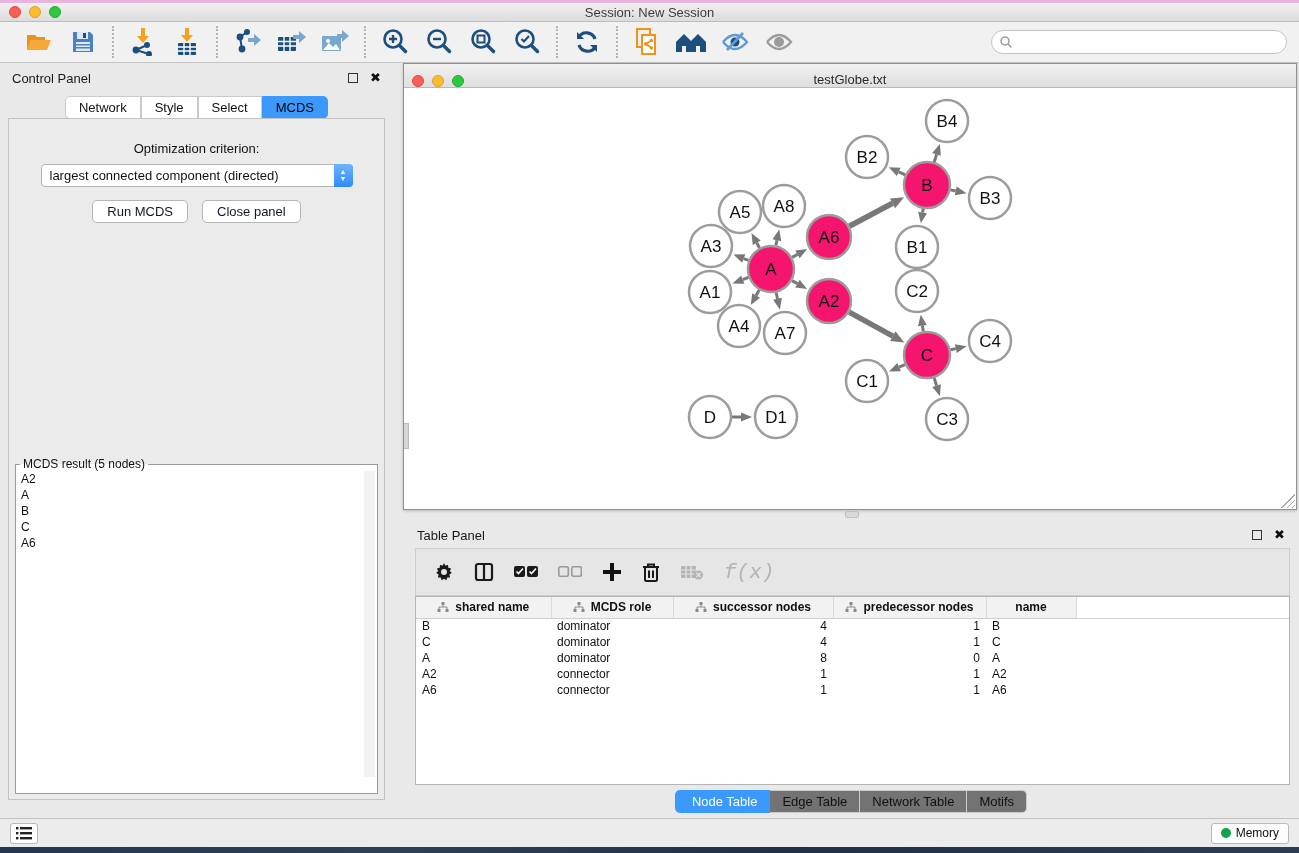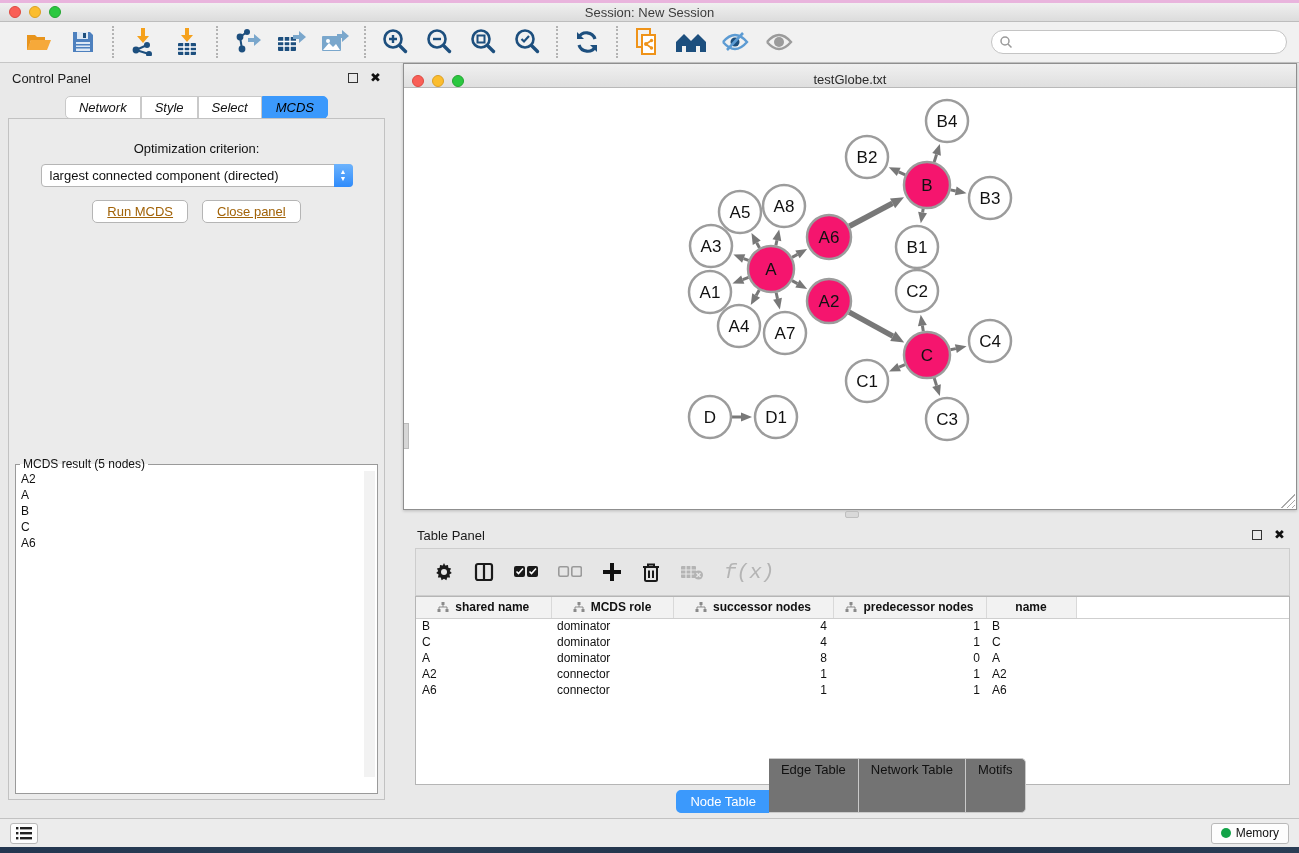--- a/index.html
+++ b/index.html
@@ -31,39 +31,39 @@
     border-radius:12px; display:flex; align-items:center; padding-left:7px; }
   .searchbox input { border:none; outline:none; flex:1; font-size:12px; background:transparent; }
 
   
   .control-panel { position:absolute; left:0; top:63px; width:393px; height:755px; background:#e9e9e9; }
   .panel-head { height:30px; display:flex; align-items:center; padding:0 12px; }
   .panel-head .ph-title { font-size:13px; color:#1a1a1a; }
   .panel-head .ph-icons { margin-left:auto; display:flex; gap:12px; align-items:center; }
   .float-box { width:10px; height:10px; border:1.5px solid #333; }
   .close-x { font-size:13px; font-weight:bold; color:#111; line-height:10px; }
-  .cp-tabs { display:flex; justify-content:center; gap:0; margin-top:3px;font-style:italic; }
+  .cp-tabs { display:flex; justify-content:center; gap:0; margin-top:3px; }
   .cp-tab { background:#fff; border:1px solid #c9c9c9; padding:3px 13px; font-size:13px;
     color:#111; cursor:pointer; }
   .cp-tab:first-child { border-radius:5px 0 0 5px; }
   .cp-tab:last-child { border-radius:0 5px 5px 0; }
   .cp-tab.sel { background:#3b99fc; border-color:#3b99fc; color:#000000; }
   .cp-body { position:absolute; left:8px; right:8px; top:55px; bottom:18px;
     background:#ebebeb; border:1px solid #c2c2c2; }
   .opt-label { text-align:center; font-size:13px; margin-top:22px; color:#111; }
   .dropdown { margin:8px auto 0; width:312px; height:23px; background:#fff;
     border:1px solid #b5b5b5; border-radius:4px; display:flex; align-items:center; cursor:pointer; }
   .dropdown .dval { flex:1; font-size:13px; padding-left:8px; color:#111; white-space:nowrap; }
   .dd-step { width:19px; height:23px; margin:-1px -1px -1px 0; border-radius:0 4px 4px 0;
     background:linear-gradient(#6cb3fd,#2f8bfb); display:flex; flex-direction:column;
     align-items:center; justify-content:center; gap:1px; }
   .dd-step span { color:#fff; font-size:7px; line-height:6px; }
   .btn-row { display:flex; justify-content:center; gap:14px; margin-top:13px; }
   .push-btn { background:#fff; border:1px solid #b5b5b5; border-radius:5px;
-    font-size:13px; padding:3px 14px; color:#a16207; cursor:pointer;text-decoration:underline; }
+    font-size:13px; padding:3px 14px; color:#0f172a; cursor:pointer; }
   .result-box { position:absolute; left:6px; right:6px; bottom:5px; top:338px;
     background:#fff; border:1px solid #9a9a9a; }
   .result-box legend { font-size:12px; color:#111; margin-left:4px; padding:0 3px; }
   fieldset.result-box { padding:0; }
   .result-list { position:relative; height:calc(100% - 16px); overflow:hidden; }
   .result-item { font-size:12px; color:#111; padding:1px 0 1px 5px; line-height:14px; }
   .vtrack { position:absolute; right:2px; top:0; bottom:0; width:11px; background:#f2f2f2; }
 
   
   .net-window { position:absolute; left:403px; top:63px; width:894px; height:447px;
@@ -97,21 +97,21 @@
   table.data th { background:#f2f2f2; font-weight:bold; border-right:1px solid #d9d9d9;
     border-bottom:1px solid #cfcfcf; height:21px; font-size:12px; color:#111; }
   table.data th.filler { background:#fff; border-right:none; }
   table.data th .hwrap { display:flex; align-items:center; justify-content:center; gap:6px; }
   table.data td { height:16px; padding:0 6px; color:#111; white-space:nowrap; overflow:hidden; }
   td.al { text-align:left; padding-left:10px; }
   td.ar { text-align:right; padding-right:18px; }
   .tp-tabs { position:absolute; left:0; right:0; bottom:5px; display:flex; justify-content:center; }
   .tp-tab { background:#737373; border:1px solid #c9c9c9; border-left:none; padding:3px 12px;
     font-size:13px; color:#111; cursor:pointer; }
-  .tp-tab:first-child { border-left:2px solid #6d28d9; border-radius:5px 0 0 5px;margin-top:32px; }
+  .tp-tab:first-child { border-left:5px solid #6d28d9; border-radius:5px 0 0 5px; }
   .tp-tab:last-child { border-radius:0 5px 5px 0; }
   .tp-tab.sel { background:#3b99fc; border-color:#3b99fc; color:#fff; }
 
   
   .statusbar { position:absolute; left:0; top:818px; width:1299px; height:29px;
     background:#ececec; border-top:1px solid #c2c2c2; display:flex; align-items:center;
     padding:0 10px; }
   .list-btn { width:28px; height:21px; background:#fdfdfd; border:1px solid #b9b9b9;
     border-radius:3px; display:flex; align-items:center; justify-content:center; cursor:pointer; }
   .memory-btn { margin-left:auto; height:21px; background:#fdfdfd; border:1px solid #b9b9b9;

